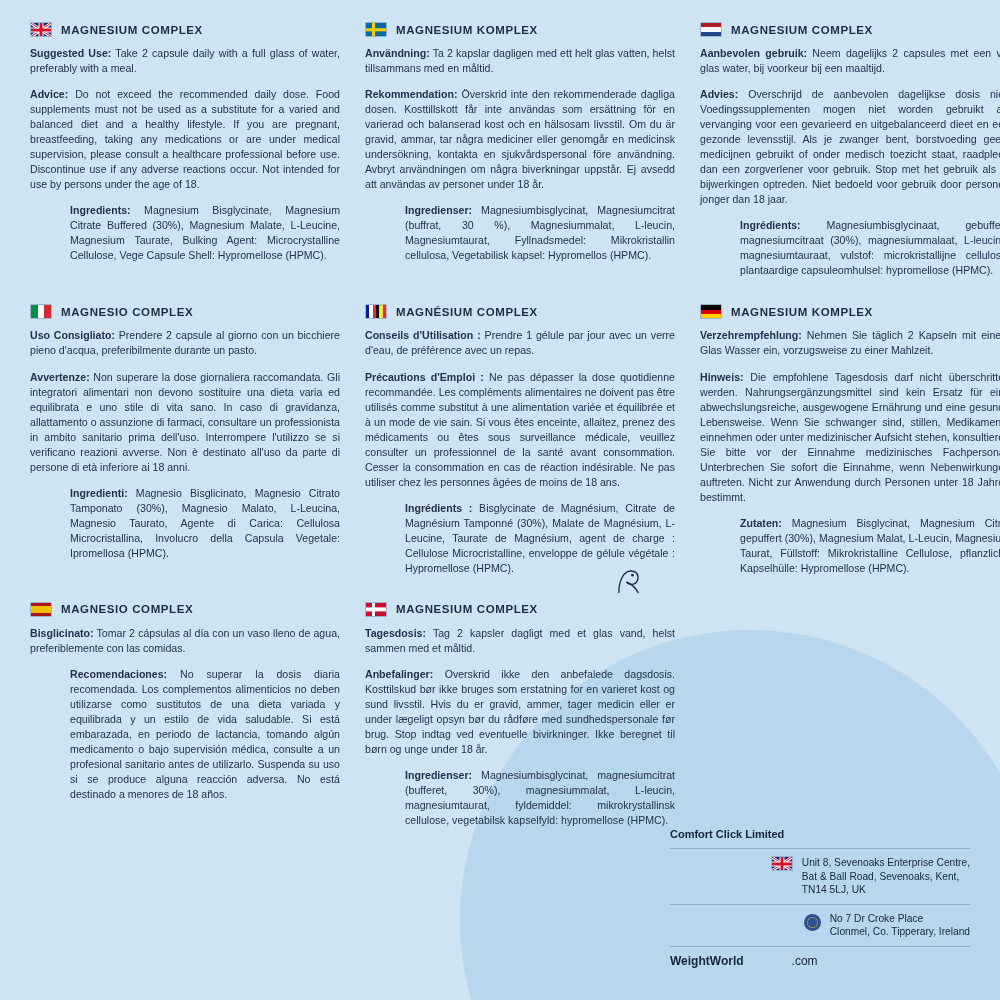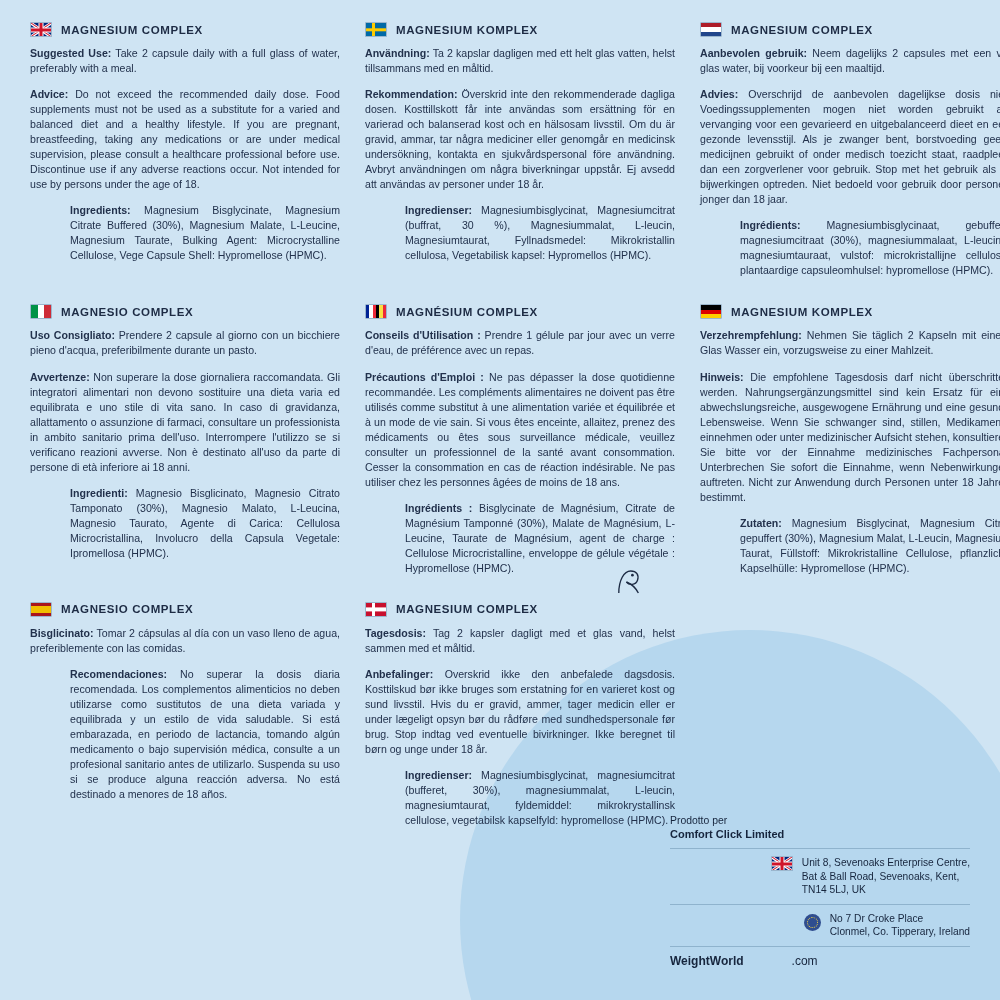--- a/index.html
+++ b/index.html
@@ -303,21 +303,20 @@
 
   <svg class="logo-mark" viewBox="0 0 40 40">
     <g fill="none" stroke="#1d2b44" stroke-width="1.6">
       <path d="M8 33 C8 18, 14 7, 22 7 C29 7, 32 12, 30 18 C28 24, 20 24, 17 20"></path>
       <path d="M17 20 C22 22, 28 27, 31 33"></path>
       <circle cx="24" cy="12" r="1.6" fill="#1d2b44" stroke="none"></circle>
     </g>
   </svg>
 
   <div class="footer">
-    <div class="f-line1">Prodotto per</div>
     <div class="f-line2">Comfort Click Limited</div>
     <div class="f-rule"></div>
 
     <div class="addr-row">
       <span class="flag f-uk">
         <i class="d1"></i>
           <i class="d2"></i>
           <i class="d3"></i>
           <i class="d4"></i>
         <i class="cv"></i>

